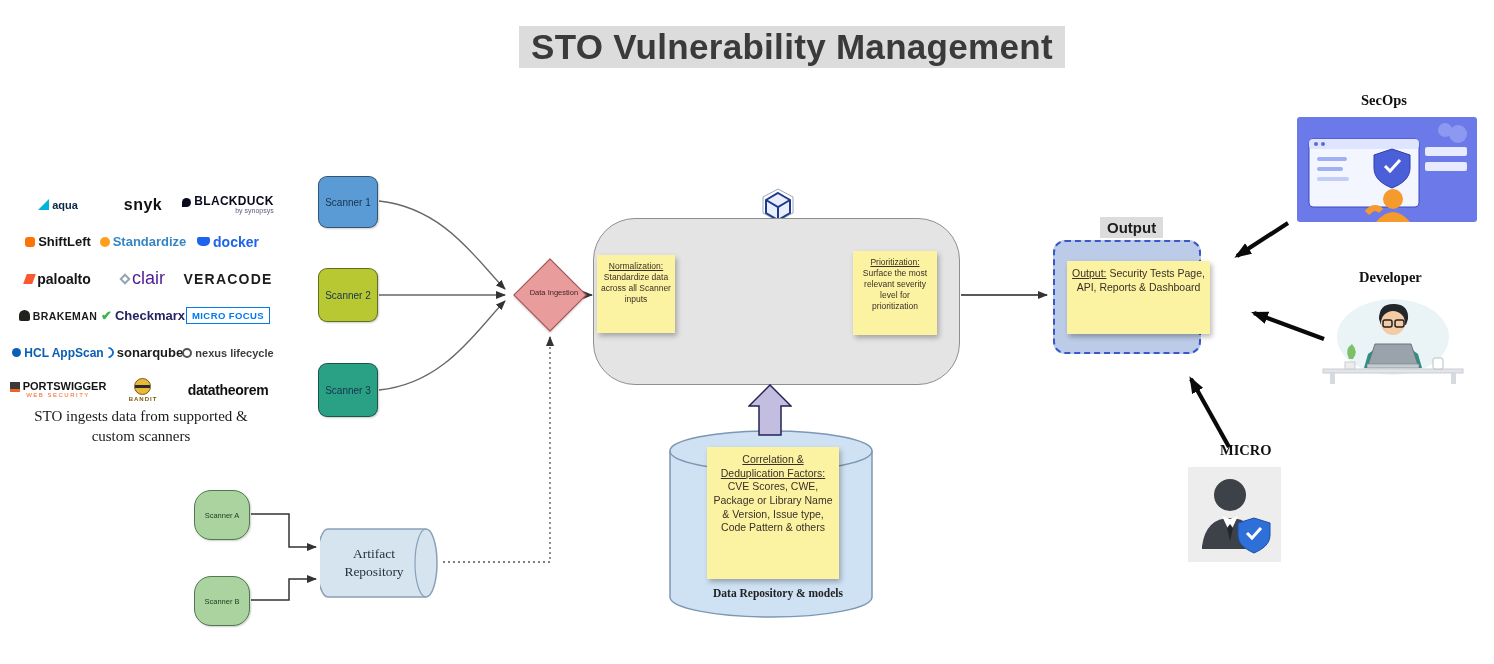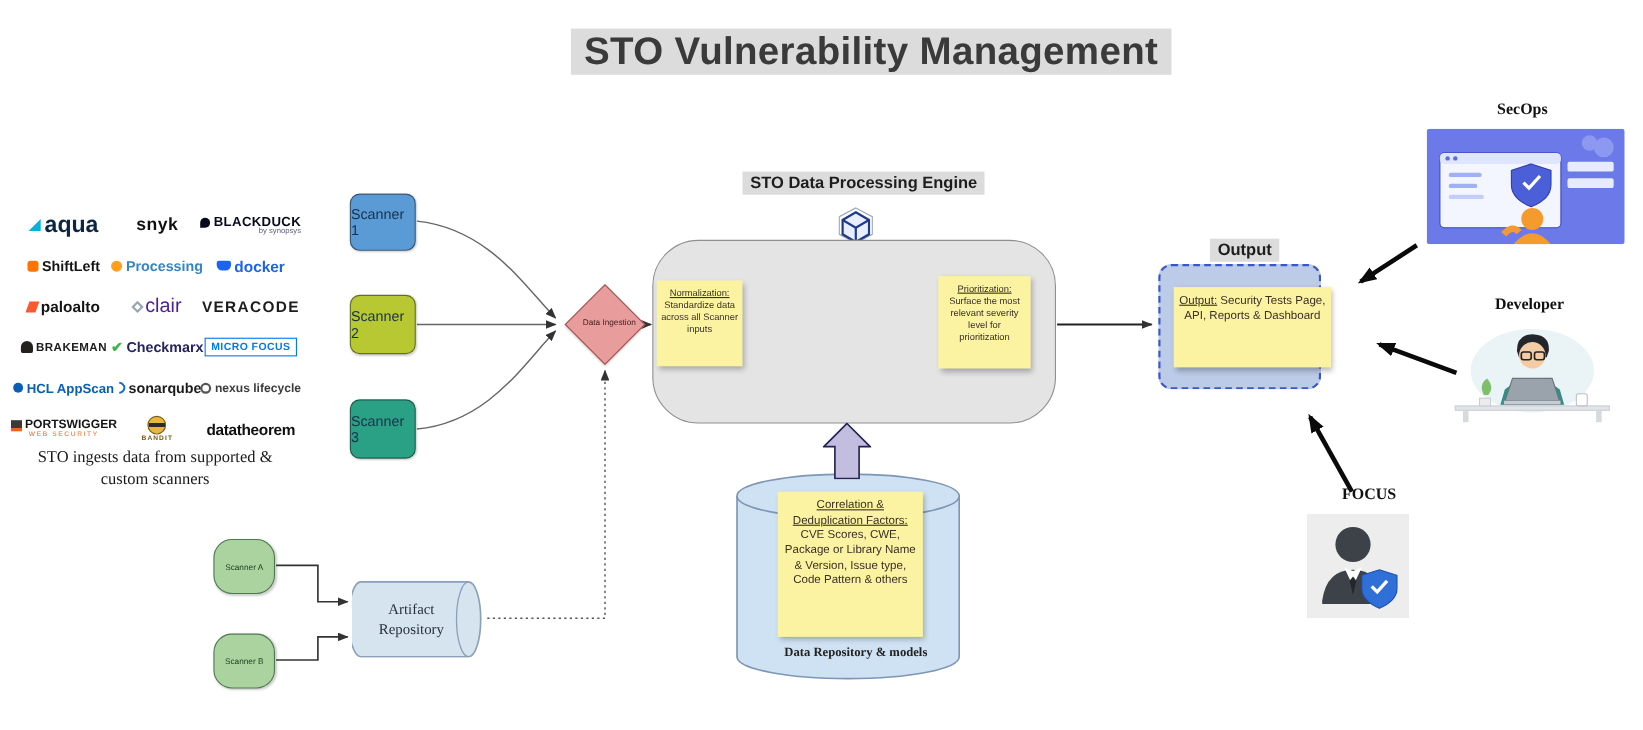--- a/index.html
+++ b/index.html
@@ -7,21 +7,21 @@
   .canvas{position:relative;width:1494px;height:664px;background:#fff;overflow:hidden}
   .abs{position:absolute}
   .connectors{position:absolute;left:0;top:0;pointer-events:none}
   .title{font-size:35px;font-weight:700;color:#3a3a3a;padding:1px 12px;letter-spacing:.3px;white-space:nowrap}
   .sec-title{font-size:15px;font-weight:700;color:#1d1d1d;padding:2px 7px;white-space:nowrap}
 
   
   .logo-grid{left:14px;top:186px;width:258px;display:grid;grid-template-columns:88px 82px 88px;grid-auto-rows:37px;align-items:center;justify-items:center}
   .logo{display:flex;align-items:center;gap:3px;white-space:nowrap}
   .ic{display:inline-block}
-  .b-aqua .lt{font-weight:700;font-size:21px;color:#0b2545}
+  .b-aqua .lt{font-weight:700;font-size:11px;color:#0b2545}
   .ic-aqua{width:0;height:0;border-bottom:11px solid #00b4d8;border-left:11px solid transparent}
   .b-snyk .lt{font-weight:800;font-size:16px;color:#111;letter-spacing:.5px}
   .b-blackduck{flex-direction:column;gap:0;line-height:1}
   .b-blackduck .row{display:flex;align-items:flex-end;gap:3px}
   .b-blackduck .lt{font-weight:800;font-size:12px;color:#0a0a1e;letter-spacing:.3px}
   .b-blackduck .sub{font-size:7px;color:#5b5b7a;align-self:flex-end}
   .ic-duck{width:9px;height:9px;border-radius:50% 50% 50% 0;background:#0a0a1e}
   .b-shiftleft .lt{font-weight:700;font-size:13px;color:#141414}
   .ic-shiftleft{width:10px;height:10px;border-radius:3px;background:#ff7300}
   .b-whitesource .lt{font-size:13px;font-weight:700;color:#3585c5}
@@ -50,21 +50,21 @@
   .b-portswigger .sub{font-size:6px;letter-spacing:1.5px;color:#f26322}
   .ic-portswigger{width:10px;height:10px;background:#3a3a3a;box-shadow:inset 0 -3px 0 #f26322}
   .b-bandit{flex-direction:column;gap:1px}
   .b-bandit .ic-bandit{width:17px;height:17px;border-radius:50%;border:1.5px solid #7a5a10;background:linear-gradient(#e8b83a 38%,#2b2b2b 38%,#2b2b2b 62%,#e8b83a 62%)}
   .b-bandit .lt{font-size:6px;font-weight:700;color:#7a5a10;letter-spacing:1px}
   .b-datatheorem .lt{font-weight:800;font-size:14px;color:#101010;letter-spacing:-.3px}
 
   .logos-caption{left:22px;top:407px;width:238px;text-align:center;font-family:"Liberation Serif",serif;font-size:15px;color:#1a1a1a;line-height:1.3}
 
   
-  .scanner{border-radius:9px;border:1.5px solid rgba(0,0,0,.45);display:flex;align-items:center;justify-content:center;font-size:13px;color:#16324c;box-shadow:1px 1px 2px rgba(0,0,0,.2)}
+  .scanner{border-radius:9px;border:1.5px solid rgba(0,0,0,.45);display:flex;align-items:center;justify-content:center;font-size:10px;color:#16324c;box-shadow:1px 1px 2px rgba(0,0,0,.2)}
   .scanner-sm{border-radius:17px;border:1.5px solid #4e7a4e;display:flex;align-items:center;justify-content:center;font-size:7.5px;color:#1d3a1d;box-shadow:1px 1px 2px rgba(0,0,0,.2)}
   .diamond{width:52px;height:52px;transform:rotate(45deg);border:1.5px solid #a05252;box-shadow:1px 1px 2px rgba(0,0,0,.2)}
   .diamond-label{position:absolute;left:-8px;top:16px;width:68px;transform:rotate(-45deg);text-align:center;font-size:7.5px;color:#4a2020;line-height:1.2}
   .engine-box{border:1.5px solid #8f8f8f;border-radius:42px}
   .output-box{border:2px dashed #3a57c8;border-radius:12px}
   .note{box-shadow:2px 3px 5px rgba(0,0,0,.28);padding:6px 4px;text-align:center;color:#3a3028;line-height:1.3}
   .note .nt{text-decoration:underline;display:block}
   .note .nt.inline{display:inline}
   .note-sm{font-size:8.5px}
   .note-md{font-size:10.5px}
@@ -117,21 +117,21 @@
           <span class="lt">BLACKDUCK</span>
         </span>
         <span class="sub">by synopsys</span>
       </div>
     <div class="logo b-shiftleft">
         <span class="ic ic-shiftleft"></span>
         <span class="lt">ShiftLeft</span>
       </div>
     <div class="logo b-whitesource">
         <span class="ic ic-whitesource"></span>
-        <span class="lt">Processing</span>
+        <span class="lt">Standardize</span>
       </div>
     <div class="logo b-docker">
         <span class="ic ic-docker"></span>
         <span class="lt">docker</span>
       </div>
     <div class="logo b-paloalto">
         <span class="ic ic-paloalto"></span>
         <span class="lt">paloalto</span>
       </div>
     <div class="logo b-clair">
@@ -182,21 +182,20 @@
   <div class="abs logos-caption">STO ingests data from supported &amp; custom scanners</div>
 
   <div class="abs scanner" style="left: 318px; top: 176px; width: 60px; height: 52px; background: rgb(91, 155, 213);">Scanner 1</div>
   <div class="abs scanner" style="left: 318px; top: 268px; width: 60px; height: 54px; background: rgb(183, 200, 50);">Scanner 2</div>
   <div class="abs scanner" style="left: 318px; top: 363px; width: 60px; height: 54px; background: rgb(42, 161, 133);">Scanner 3</div>
 
   <div class="abs diamond" style="left: 524px; top: 269px; background: rgb(232, 156, 156);">
     <div class="diamond-label">Data Ingestion</div>
   </div>
 
-  <div class="abs sec-title" style="left: 675px; top: 156px; background: rgb(220, 220, 220);">STO Data Processing Engine</div>
   <svg class="abs" style="left:757px;top:186px" width="42" height="42" viewBox="0 0 42 42">
     <path d="M21 3 L36 11 v16 L21 35 L6 27 V11 Z" fill="none" stroke="#9aa7b8" stroke-width="1"></path>
     <path d="M21 7 l12 7 v13 l-12 7 l-12 -7 V14 Z" fill="#e8eefc" stroke="#1e3a8a" stroke-width="2"></path>
     <path d="M9 14 l12 7 l12 -7" fill="none" stroke="#1e3a8a" stroke-width="2"></path>
     <path d="M21 21 v13" fill="none" stroke="#1e3a8a" stroke-width="2"></path>
   </svg>
   <div class="abs engine-box" style="left: 593px; top: 218px; width: 367px; height: 167px; background: rgb(228, 228, 228);"></div>
   <div class="abs note note-sm" style="left: 597px; top: 255px; width: 78px; height: 78px; background: rgb(251, 243, 161);">
     <span class="nt">Normalization:</span>
     <span>Standardize data across all Scanner inputs</span>
@@ -259,21 +258,21 @@
     <path d="M57 52 h36 l7 21 h-50 z" fill="#9aa3ab" stroke="#6b747c"></path>
     <rect x="49" y="72" width="52" height="4" fill="#c5ccd2" stroke="#6b747c" stroke-width=".5"></rect>
     <rect x="5" y="77" width="140" height="4" fill="#e1e4e8" stroke="#c9ced4"></rect>
     <rect x="12" y="81" width="5" height="11" fill="#d5dade"></rect>
     <rect x="133" y="81" width="5" height="11" fill="#d5dade"></rect>
     <rect x="115" y="66" width="10" height="11" rx="2" fill="#fff" stroke="#b9c0c6"></rect>
     <path d="M31 67 q-5 -10 3 -15 q7 8 1 15 z" fill="#7ebf6a"></path>
     <rect x="27" y="70" width="10" height="7" fill="#ececec" stroke="#c9ced4"></rect>
   </svg>
 
-  <div class="abs persona-label" style="left:1220px;top:442px">FOCUS</div>
+  <div class="abs persona-label" style="left:1220px;top:442px">MICRO</div>
   <svg class="abs" style="left:1188px;top:467px" width="93" height="95" viewBox="0 0 93 95">
     <rect width="93" height="95" fill="#ededee"></rect>
     <circle cx="42" cy="28" r="16" fill="#3c4247"></circle>
     <path d="M14 79 q4 -28 28 -28 q24 0 28 28 v3 h-56 z" fill="#3c4247"></path>
     <path d="M42 52 l-8 -3 l8 17 l8 -17 z" fill="#fff"></path>
     <path d="M42 57 l-3 4 l3 13 l3 -13 z" fill="#23272b"></path>
     <path d="M66 51 l16 5 v12 c0 9 -7 14 -16 18 c-9 -4 -16 -9 -16 -18 v-12 z" fill="#2f6fd8" stroke="#1d4fae"></path>
     <path d="M59 66 l5 5 l9 -10" stroke="#fff" stroke-width="3" fill="none"></path>
   </svg>
 

